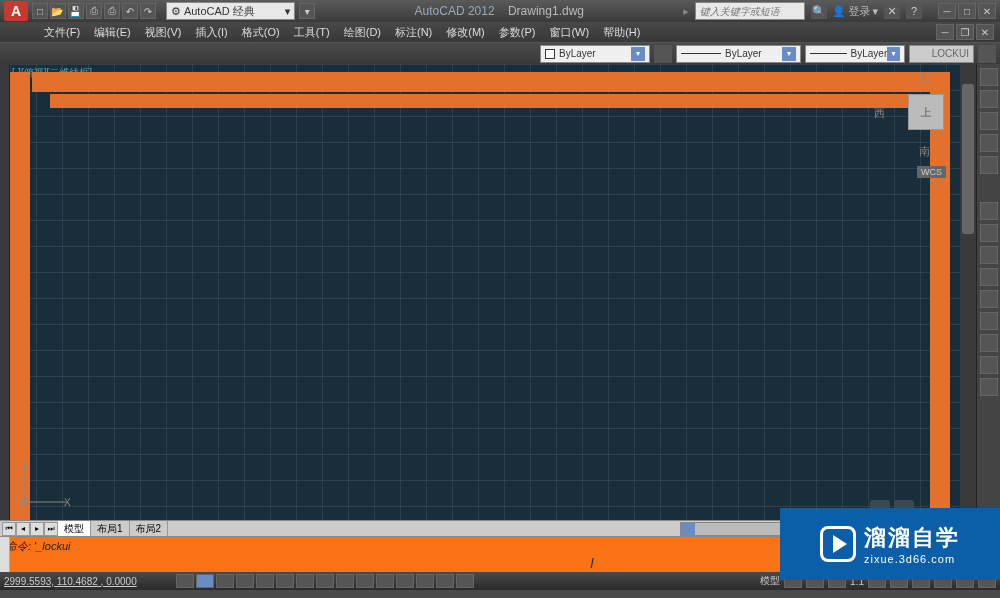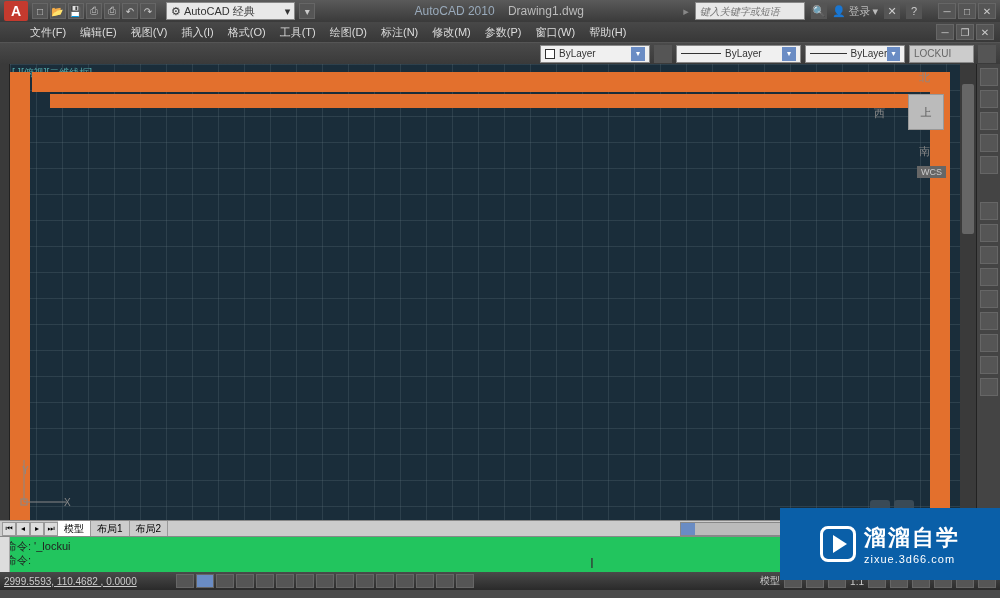--- a/index.html
+++ b/index.html
@@ -15,27 +15,27 @@
     .workspace-select .arrow { margin-left: 30px; }
     .title-center { flex: 1; text-align: center; color: #bbb; font-size: 12px; }
     .title-center .app-name { color: #9ab; margin-right: 10px; }
     .search-box { width: 110px; height: 18px; background: #e8e8e8; border: 1px solid #888; color: #888; font-size: 10px; padding: 0 4px; font-style: italic; }
     .title-right { display: flex; align-items: center; gap: 6px; }
     .login { color: #bbb; font-size: 11px; display: flex; align-items: center; gap: 2px; }
     .win-controls { display: flex; gap: 2px; margin-left: 10px; }
     .win-btn { width: 18px; height: 16px; background: #555; border: 1px solid #666; color: #ccc; display: flex; align-items: center; justify-content: center; font-size: 10px; }
     
     
-    .menu-bar { height: 20px; background: linear-gradient(#484848, #383838); display: flex; align-items: center; padding-left: 24px; gap: 2px; color: #ddd; font-size: 11px; }
+    .menu-bar { height: 20px; background: linear-gradient(#484848, #383838); display: flex; align-items: center; padding-left: 38px; gap: 2px; color: #ddd; font-size: 11px; }
     .menu-item { padding: 2px 6px; }
     .file-win-controls { margin-left: auto; display: flex; gap: 2px; margin-right: 6px; }
     
     
     .props-bar { height: 22px; background: linear-gradient(#4a4a4a, #3a3a3a); display: flex; align-items: center; justify-content: flex-end; gap: 4px; padding-right: 4px; border-top: 1px solid #555; }
-    .prop-combo { height: 18px; background: #f0f0f0; border: 1px solid #888; display: flex; align-items: center; padding: 0 4px; color: #333; font-size: 10px; }
+    .prop-combo { height: 18px; background: #f0f0f0; border: 1px solid #888; display: flex; align-items: center; padding: 0 4px; color: #333; font-size: 10px; justify-content: flex-end; }
     .prop-combo.color { width: 110px; }
     .prop-combo.line { width: 125px; }
     .prop-combo.weight { width: 100px; }
     .prop-combo.style { width: 65px; background: #ccc; color: #666; }
     .prop-combo .swatch { width: 10px; height: 10px; border: 1px solid #333; margin-right: 4px; background: #fff; }
     .prop-combo .linesample { width: 40px; height: 1px; background: #333; margin-right: 4px; }
     .prop-combo .arrow { margin-left: auto; background: #6a8cc4; color: #fff; width: 14px; height: 14px; display: flex; align-items: center; justify-content: center; font-size: 8px; }
     .prop-icon { width: 18px; height: 18px; background: #555; }
     
     
@@ -79,21 +79,21 @@
     
     .tabs { height: 16px; background: #ccc; display: flex; align-items: center; font-size: 10px; border-top: 1px solid #888; position: relative; }
     .tab-btns { display: flex; margin-left: 2px; }
     .tab-btn { width: 14px; height: 14px; background: #ddd; border: 1px solid #999; display: flex; align-items: center; justify-content: center; font-size: 8px; }
     .tab { padding: 1px 6px; border-right: 1px solid #999; background: #ccc; }
     .tab.active { background: #fff; }
     .tabs-scroll { position: absolute; right: 0; width: 320px; height: 14px; background: #bbb; border: 1px solid #888; }
     .tabs-scroll::before { content: ""; position: absolute; left: 0; width: 14px; height: 100%; background: #6a8cc4; }
     
     
-    .cmdline { height: 36px; background: #22c55e; border-top: 1px solid #888; padding: 2px 6px; font-family: monospace; font-size: 11px; color: #222; position: relative; }
+    .cmdline { height: 36px; background: #f97316; border-top: 1px solid #888; padding: 2px 6px; font-family: monospace; font-size: 11px; color: #222; position: relative; font-style: italic; }
     .cmdline .line { height: 14px; }
     .cmd-handle { position: absolute; left: 0; top: 0; bottom: 0; width: 10px; background: #ddd; border-right: 1px solid #aaa; }
     .text-cursor { position: absolute; top: 18px; left: 590px; font-size: 14px; color: #333; }
     
     
     .status-bar { height: 18px; background: linear-gradient(#4a4a4a, #2a2a2a); display: flex; align-items: center; padding: 0 4px; color: #ccc; font-size: 10px; gap: 2px; }
     .coords { width: 170px; text-decoration: underline; }
     .status-btns { display: flex; gap: 2px; }
     .sb-btn { width: 18px; height: 14px; background: #555; border: 1px solid #666; }
     .sb-btn.on { background: #6a8cc4; }
@@ -121,21 +121,21 @@
     <div class="qat-btn">↶</div>
     <div class="qat-btn">↷</div>
   </div>
   <div class="workspace-select">
     <span class="gear">⚙</span>
     <span>AutoCAD 经典</span>
     <span class="arrow">▾</span>
   </div>
   <div class="qat-btn" style="margin-left:4px">▾</div>
   <div class="title-center">
-    <span class="app-name">AutoCAD 2010</span>
+    <span class="app-name">AutoCAD 2012</span>
     <span>Drawing1.dwg</span>
   </div>
   <div class="title-right">
     <span style="color:#888">▸</span>
     <input class="search-box" placeholder="键入关键字或短语" style="">
     <span style="width:16px;height:16px;background:#555;display:flex;align-items:center;justify-content:center">🔍</span>
     <div class="login">
       <span>👤</span>
       <span>登录</span>
       <span>▾</span>
@@ -259,21 +259,20 @@
   </div>
   <div class="tab active">模型</div>
   <div class="tab">布局1</div>
   <div class="tab">布局2</div>
   <div class="tabs-scroll"></div>
 </div>
 
 <div class="cmdline">
   <div class="cmd-handle"></div>
   <div class="line">命令: '_lockui</div>
-  <div class="line">命令:</div>
   <div class="text-cursor">I</div>
 </div>
 
 <div class="status-bar">
   <div class="coords">2999.5593, 110.4682 , 0.0000</div>
   <div class="status-btns">
     <div class="sb-btn"></div>
     <div class="sb-btn on"></div>
     <div class="sb-btn"></div>
     <div class="sb-btn"></div>

